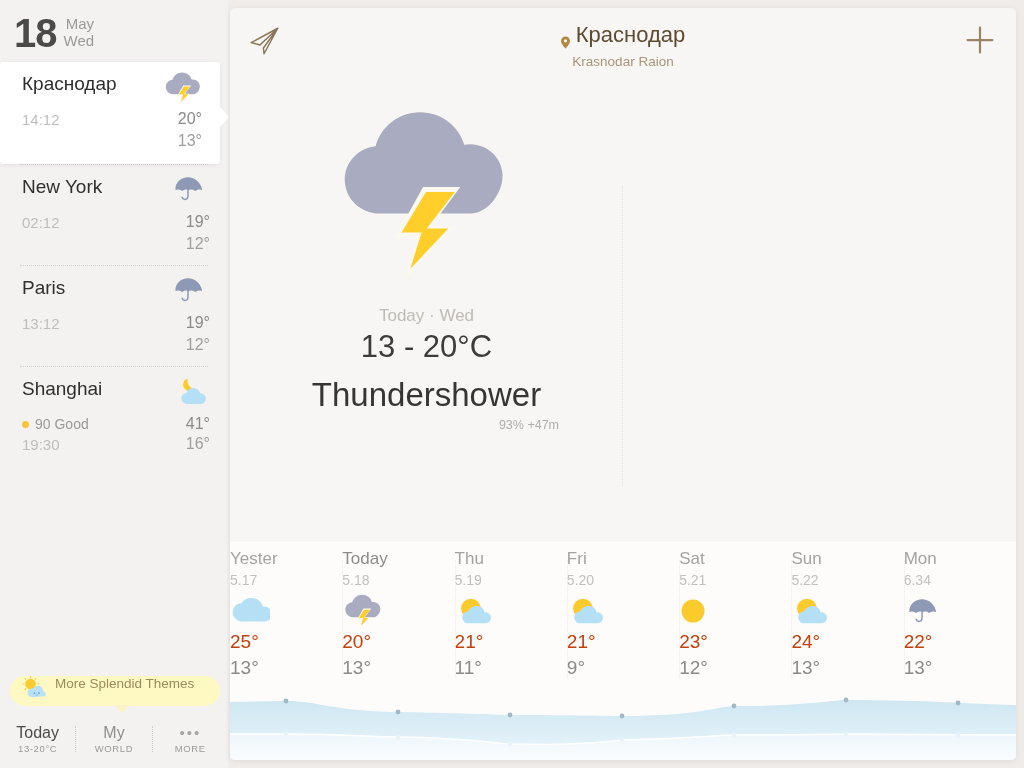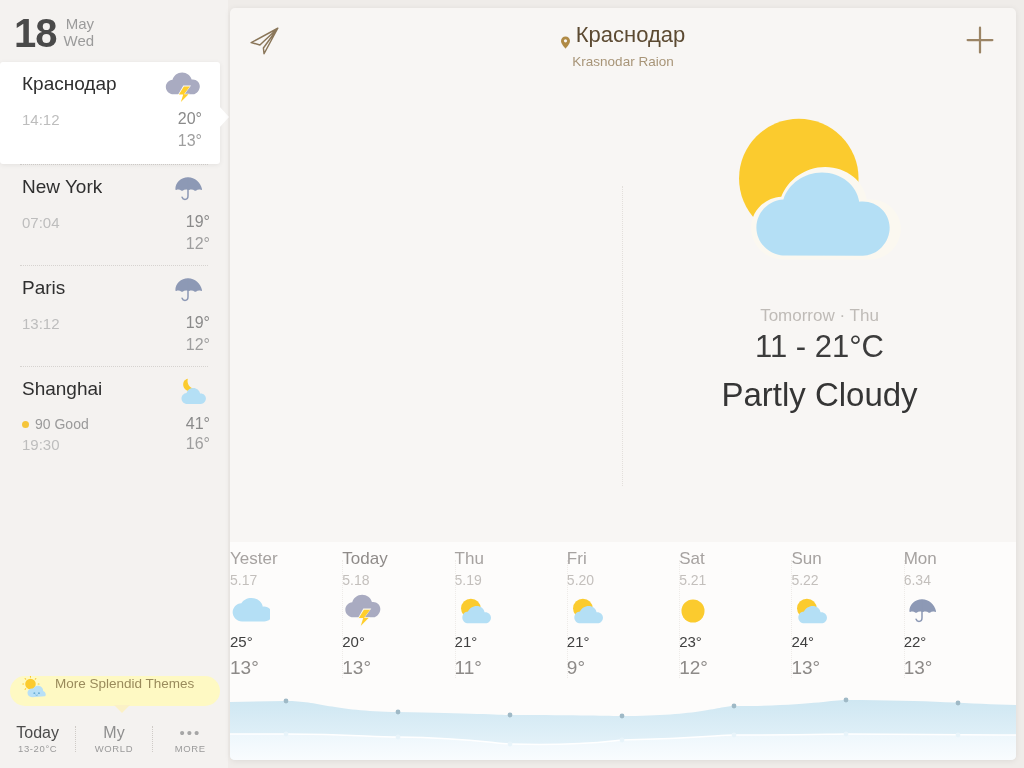--- a/index.html
+++ b/index.html
@@ -160,21 +160,21 @@
     display:flex;flex-direction:column;align-items:flex-start;
   }
   .fday + .fday:before{
     content:"";position:absolute;left:0;top:12px;height:118px;
     border-left:1px dotted #eeebe8;
   }
   .f-name{font-size:17px;color:#a6a2a0;line-height:22px;}
   .f-name.now{color:#8f8b89;}
   .f-date{font-size:14px;color:#c3bfbc;line-height:20px;}
   .f-ico{height:36px;display:flex;align-items:center;justify-content:center;margin-top:3px;}
-  .f-hi{font-size:15px;color:#404040;line-height:26px;margin-top:0;}
+  .f-hi{font-size:19px;color:#c2410c;line-height:26px;margin-top:0;}
   .f-lo{font-size:19px;color:#8d8a88;line-height:26px;}
 
   .wave{position:relative;height:66px;background:#fdfcfb;}
   .wave svg{display:block;}
 </style>
 </head>
 <body>
 
 <div class="app">
 
@@ -217,21 +217,21 @@
         <div class="city-row1">
           <div class="city-name">New York</div>
           <div class="city-ico">
             <svg viewBox="0 0 40 38" width="36" height="32">
               <path d="M20 5C11.6 5 5 11.4 5 19.3c0 .6.5 1 1.1.8 2-.8 4.4-.5 6.2.9.4.3.9.3 1.3 0 1.9-1.5 4.5-1.8 6.6-.9.4.2.9.2 1.3 0 2.1-1 4.7-.6 6.6.9.4.3.9.3 1.3 0 1.8-1.4 4.2-1.7 6.2-.9.6.2 1.1-.2 1.1-.8C35 11.4 28.4 5 20 5z" fill="#8d99b5"></path>
               <path d="M20 6.5v20.6c0 2.6-1.6 4.3-3.6 4.3-1.6 0-2.9-1-3.4-2.5" fill="none" stroke="#8d99b5" stroke-width="1.8" stroke-linecap="round"></path>
             </svg>
           </div>
         </div>
         <div class="city-row2">
-          <div class="city-time">07:04</div>
+          <div class="city-time">02:12</div>
           <div class="city-hi">19°</div>
         </div>
         <div class="city-row3">
           <div class="city-lo">12°</div>
         </div>
       </div>
 
       <div class="city-sep"></div>
 
       <div class="city">
@@ -336,34 +336,34 @@
       <div class="plus">
         <svg viewBox="0 0 32 32" width="36" height="36">
           <path d="M16 5v22M5 16h22" stroke="#9b8465" stroke-width="2" stroke-linecap="round"></path>
         </svg>
       </div>
     </div>
 
     <div class="panels">
       <div class="vdiv"></div>
 
-
-      <div class="panel right">
+      <div class="panel left">
         <div class="big-ico">
-          <svg viewBox="0 0 220 170" width="212" height="164">
-            <circle cx="88" cy="72" r="62" fill="#fbcb2e"></circle>
-            <path d="M72 156c-18.5 0-33.5-14.6-33.5-32.6 0-17.3 13.8-31.5 31.3-32.5C76.6 73.3 94.4 60 115.4 60c22.2 0 40.5 14.9 43.2 34.1 1.3-.2 2.7-.3 4.1-.3 17.2 0 31.2 13.6 31.2 30.4S180 156 162.8 156z" fill="#fbf8f0"></path>
-            <path d="M74 152c-16.5 0-30-13.1-30-29.2 0-15.5 12.4-28.2 28-29.1C77.2 77.6 93.2 65.7 112 65.7c19.9 0 36.3 13.3 38.7 30.5 1.2-.2 2.4-.3 3.7-.3 15.4 0 27.9 12.2 27.9 27.2s-12.5 29-27.9 29z" fill="#b4dff5"></path>
+          <svg viewBox="0 0 200 190" width="196" height="186">
+            <path d="M52 118C32 118 16 102.5 16 83.4c0-17.6 13.7-32.1 31.5-34C52.6 29.5 71 14.6 93 14.6c21.4 0 39.5 14.1 45 33.2 2-.4 4-.6 6-.6 18.3 0 33.2 14.4 33.2 32.2S162.3 118 144 118z" fill="#a9abc1"></path>
+            <path d="M96 91h38l-30 40.3h24.5L77 186l13-42.7H67z" fill="#fbf8f0"></path>
+            <path d="M99 96h29.5l-28.8 37.4h22L83 174.5l11.4-37H74z" fill="#ffce2b"></path>
           </svg>
         </div>
-        <div class="p-day">Tomorrow · Thu</div>
-        <div class="p-temp">11 - 21°C</div>
-        <div class="p-cond">Partly Cloudy</div>
-        <div class="p-extra"></div>
-      </div>
+        <div class="p-day">Today · Wed</div>
+        <div class="p-temp">13 - 20°C</div>
+        <div class="p-cond">Thundershower</div>
+        <div class="p-extra">93% +47m</div>
+      </div>
+
     </div>
 
     <div class="strip-wrap">
       <div class="strip-top"></div>
       <div class="strip">
 
         <div class="fday">
           <div class="f-name">Yester</div>
           <div class="f-date">5.17</div>
           <div class="f-ico">

